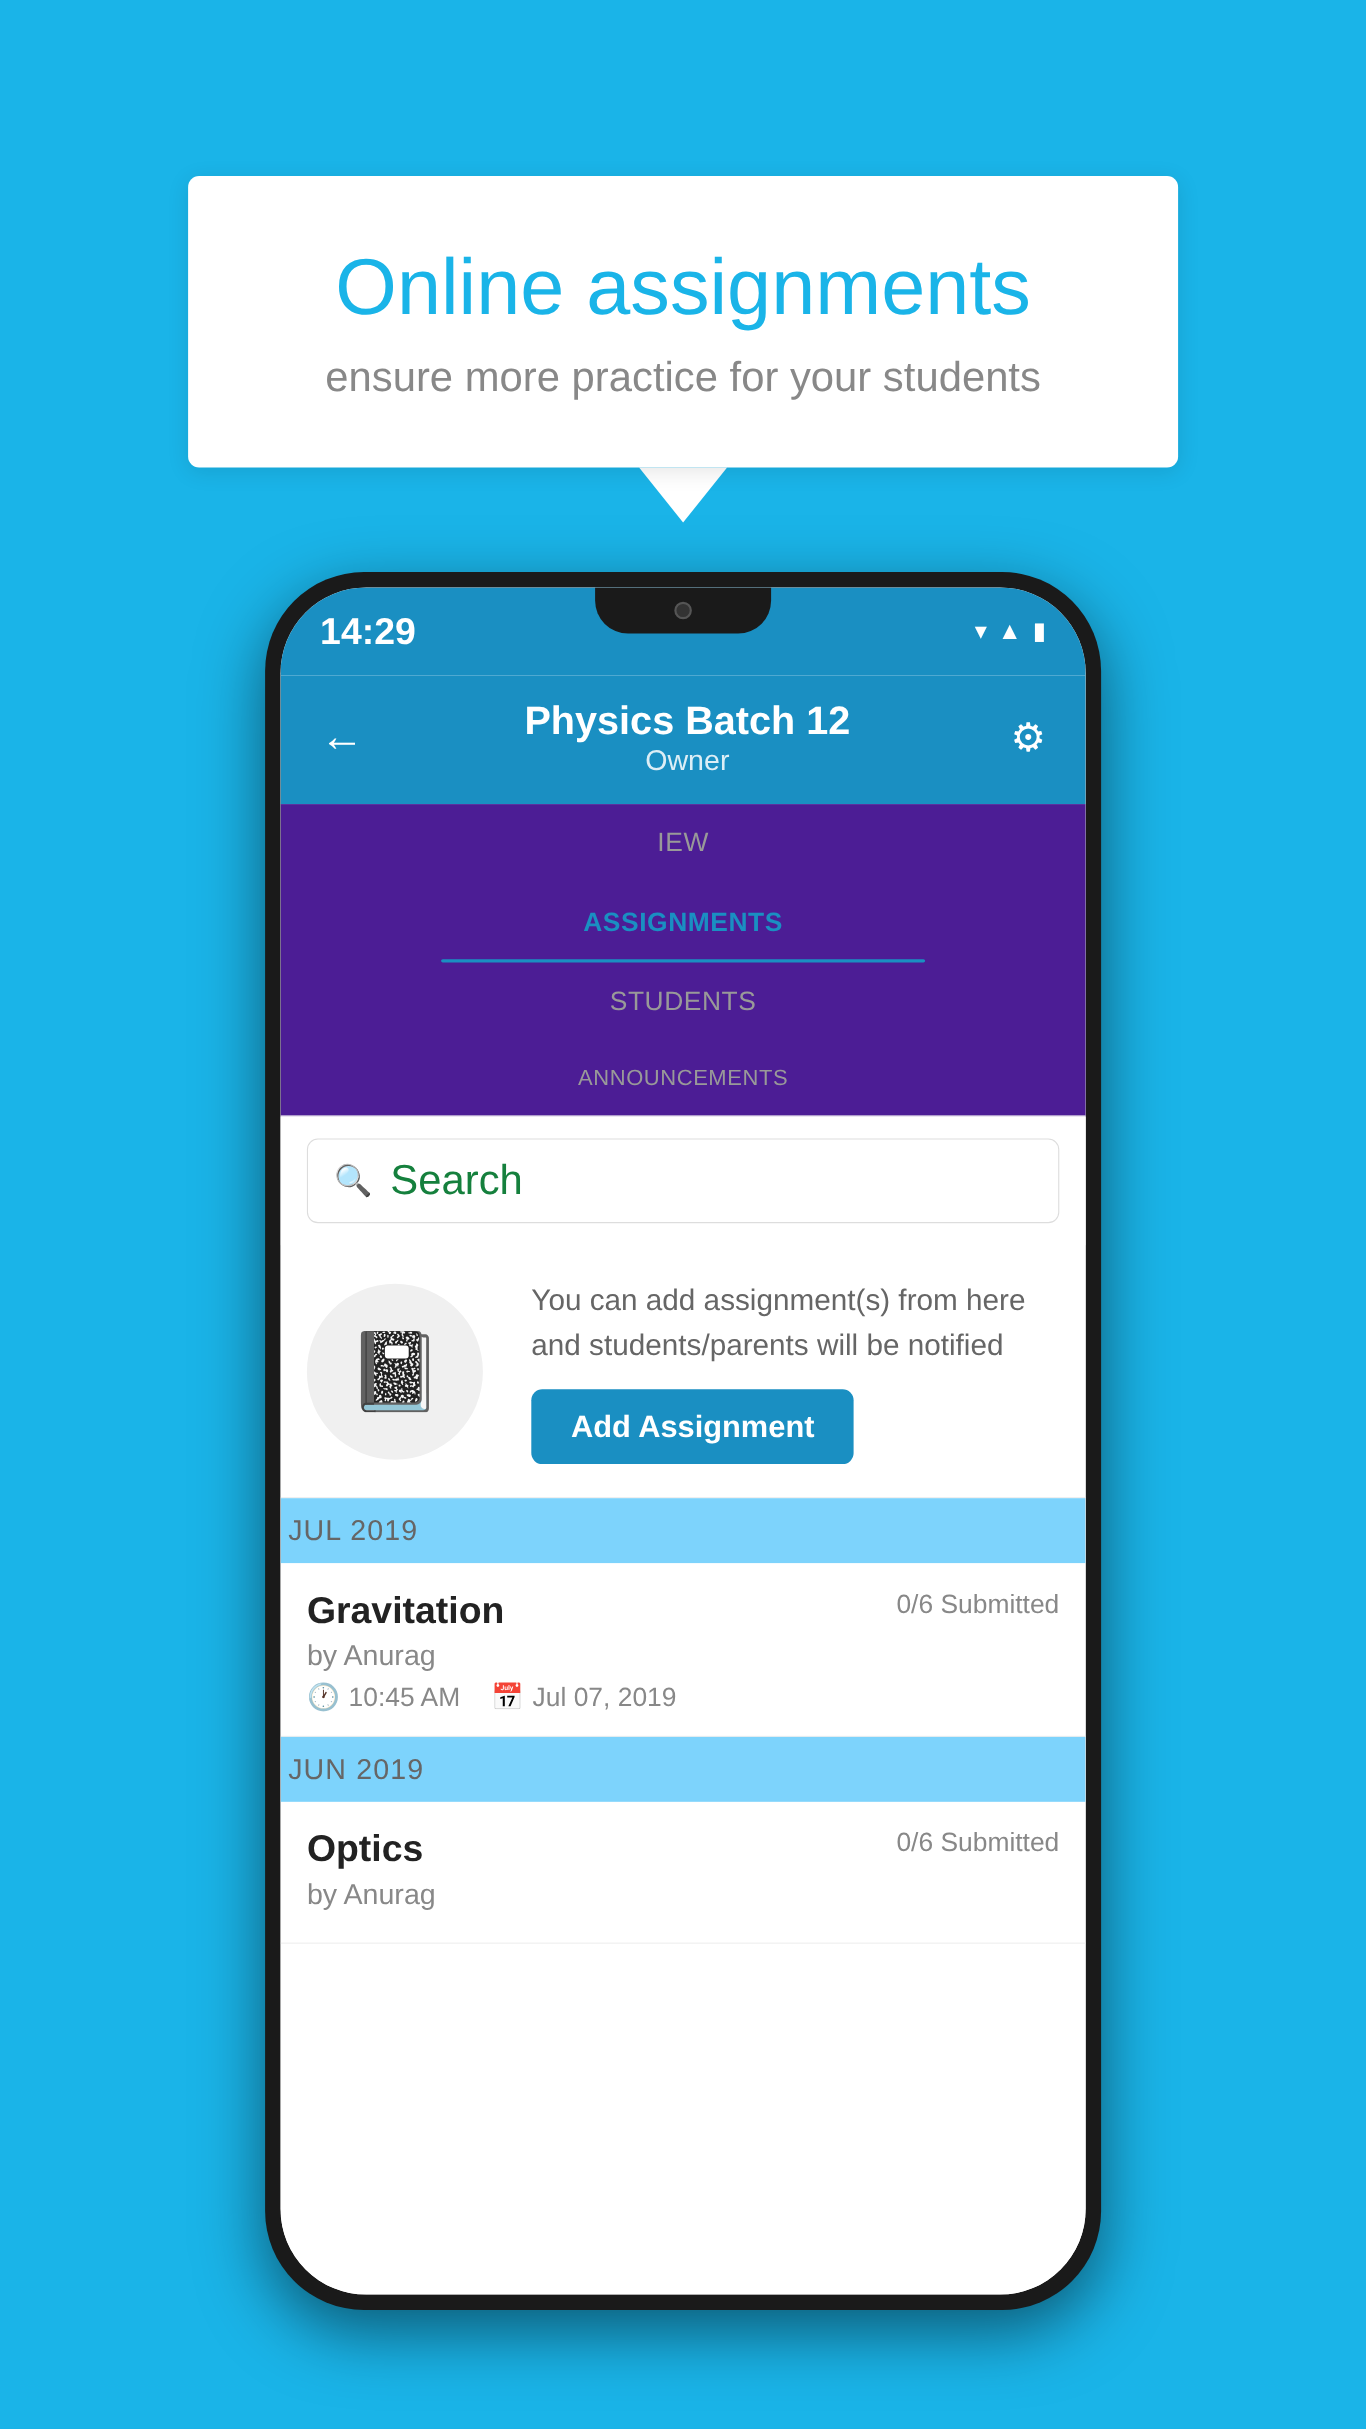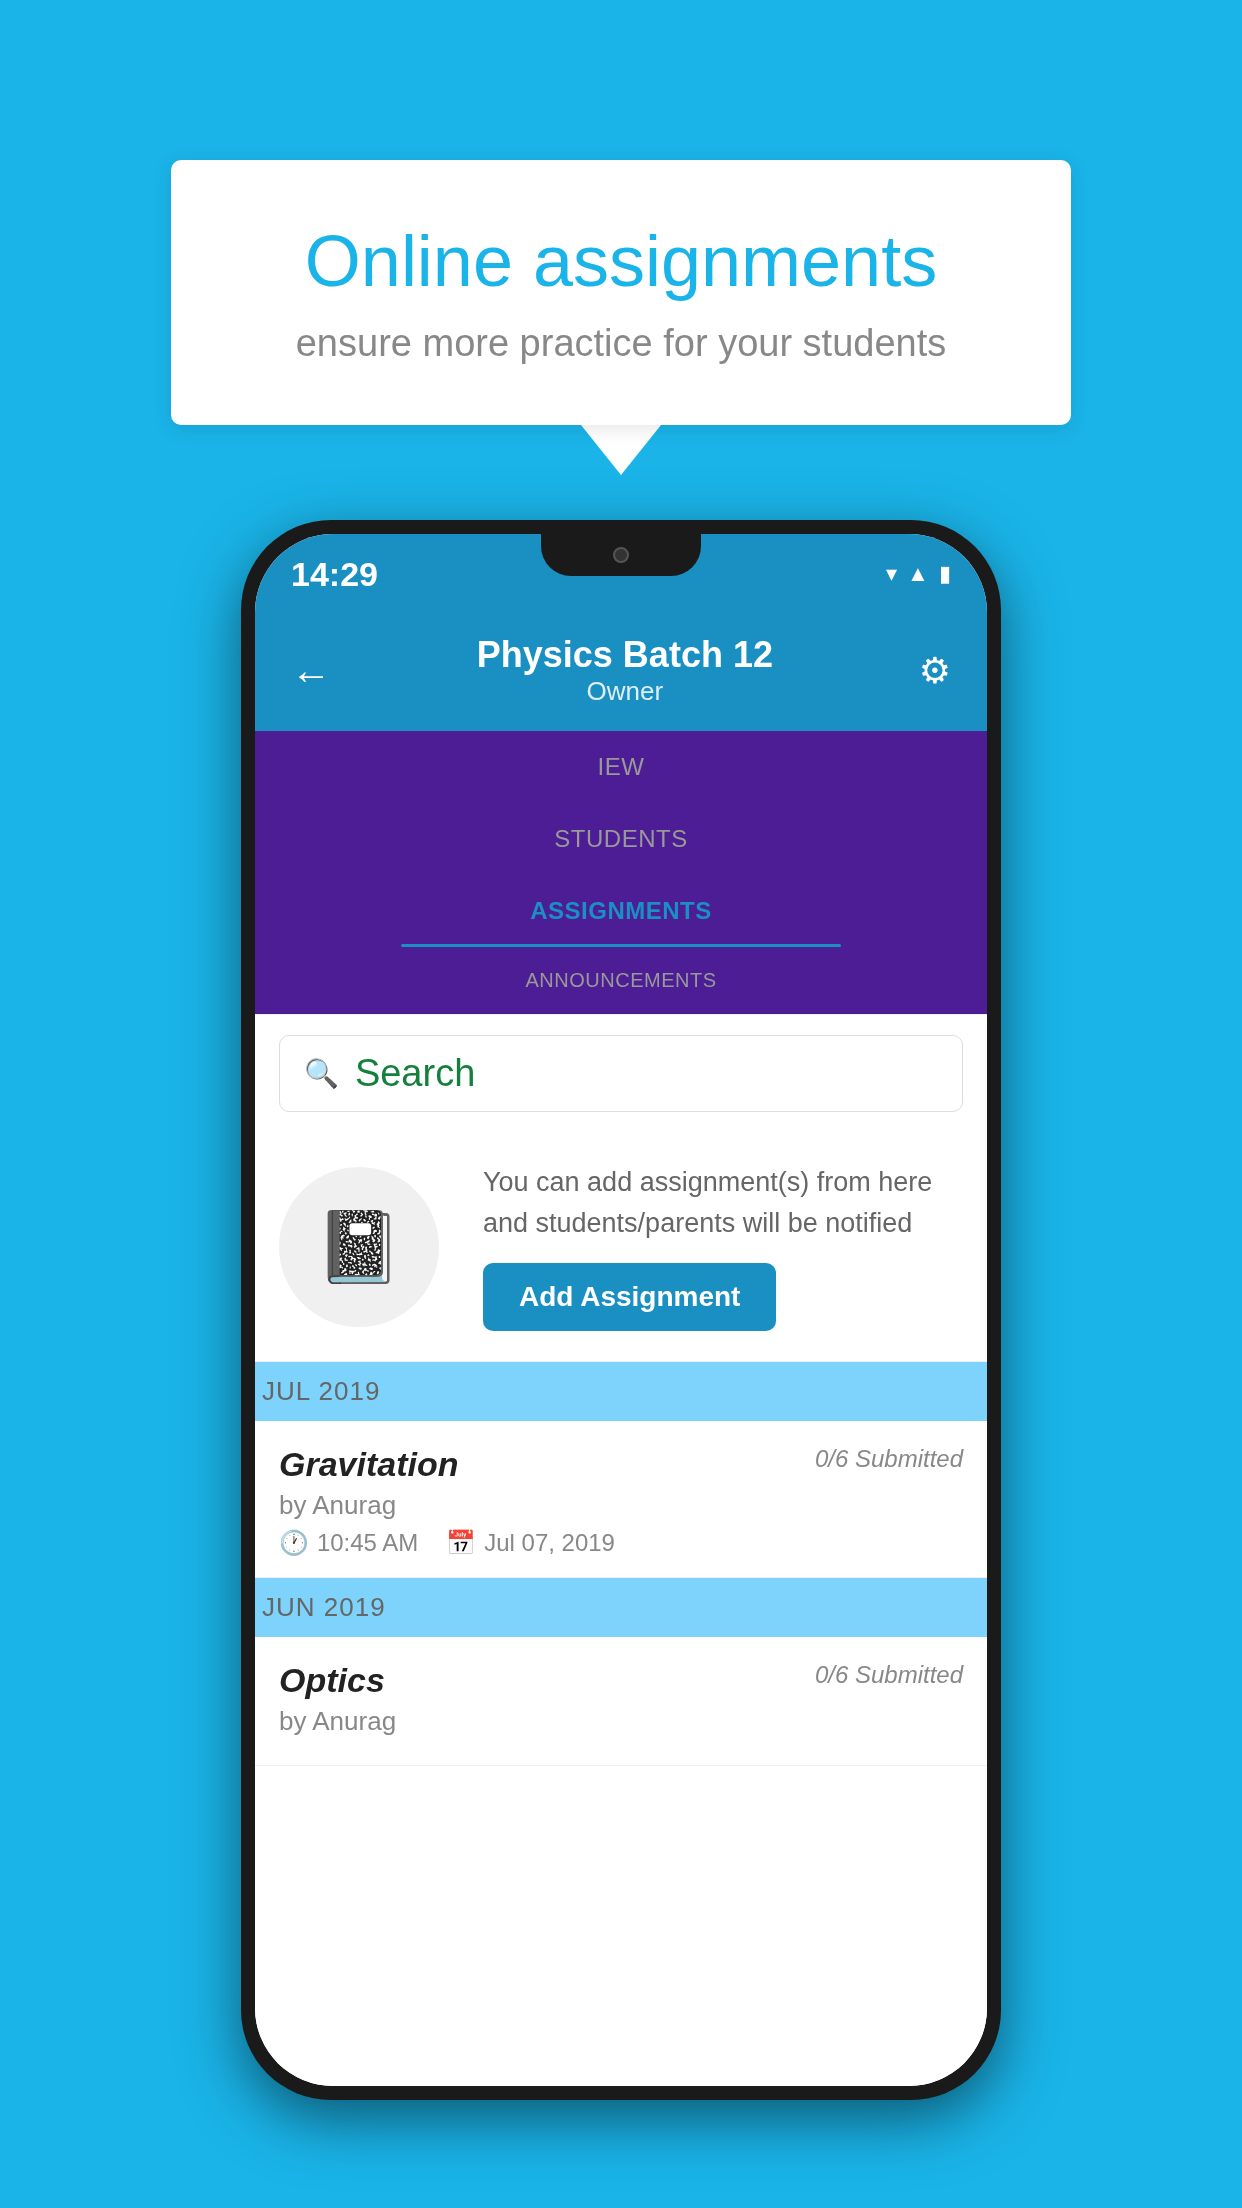--- a/index.html
+++ b/index.html
@@ -334,21 +334,20 @@
     .assignment-item {
       padding: 24px 24px 20px;
       border-bottom: 1px solid #eee;
     }
 
     .assignment-row1 {
       display: flex;
       justify-content: space-between;
       align-items: flex-start;
       margin-bottom: 6px;
-      font-style: italic;
     }
 
     .assignment-name {
       font-size: 34px;
       font-weight: 700;
       color: #222;
     }
 
     .assignment-submitted {
       font-size: 24px;
@@ -413,25 +412,25 @@
           <div class="header-title">Physics Batch 12</div>
           <div class="header-subtitle">Owner</div>
         </div>
         <span class="header-settings">⚙</span>
       </div>
 
       <div class="tabs-bar">
         <div class="tab-item">
           <span>IEW</span>
         </div>
+        <div class="tab-item active">
+          <span>ASSIGNMENTS</span>
+        </div>
         <div class="tab-item">
           <span>STUDENTS</span>
-        </div>
-        <div class="tab-item active">
-          <span>ASSIGNMENTS</span>
         </div>
         <div class="tab-item" style="font-size:20px;">
           <span>ANNOUNCEMENTS</span>
         </div>
       </div>
 
       <div class="content-area">
 
         <div class="search-container">
           <div class="search-bar">

